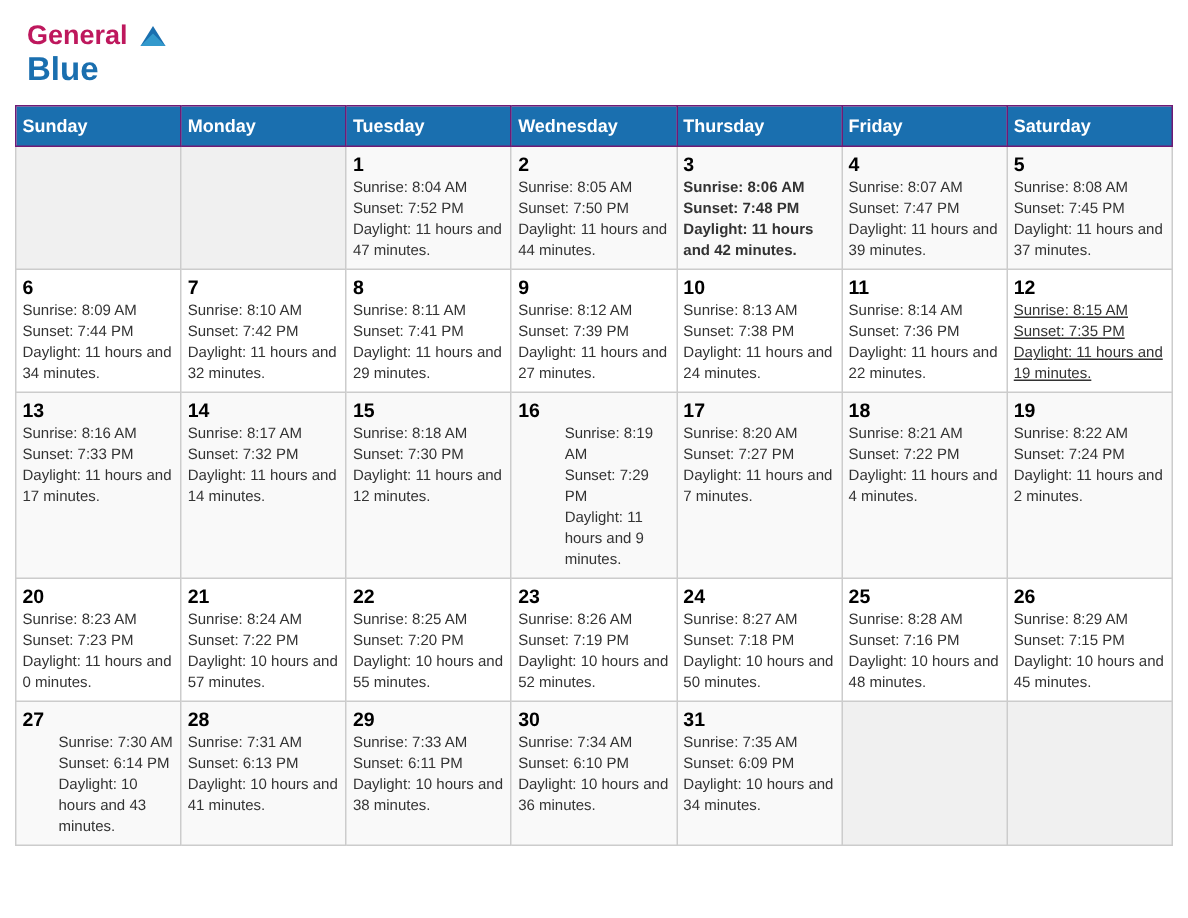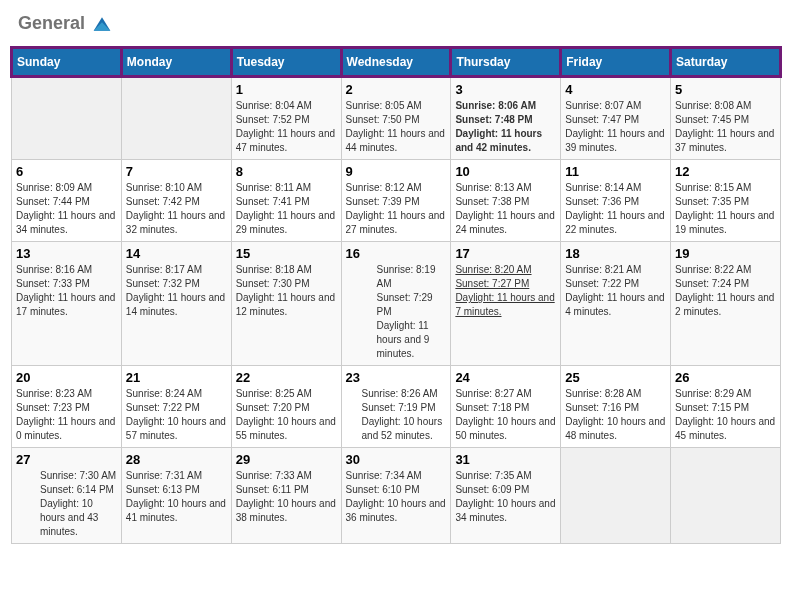--- a/index.html
+++ b/index.html
@@ -21,21 +21,21 @@
       display: flex;
       align-items: center;
     }
     .logo-text {
       font-size: 18px;
       font-weight: bold;
       color: #333;
       line-height: 1.1;
     }
     .logo-text span {
-      color: #737373;
+      color: #be185d;
     }
     .logo-icon {
       width: 20px;
       height: 20px;
       margin-left: 2px;
     }
     .title-area {
       text-align: right;
     }
     .month-title {
@@ -52,21 +52,21 @@
       border-collapse: collapse;
       font-size: 11px;
     }
     .calendar thead th {
       background-color: #1a6faf;
       color: #fff;
       padding: 6px 4px;
       text-align: left;
       font-size: 12px;
       font-weight: bold;
-      border: 3px solid #701a75;
+      border: 1px solid #701a75;
     }
     .calendar tbody td {
       vertical-align: top;
       border: 1px solid #ccc;
       padding: 4px;
       min-height: 80px;
       width: 14.28%;
       background: #fff;
     }
     .calendar tbody tr:nth-child(odd) td {
@@ -95,20 +95,23 @@
 
 <div class="header">
   <div class="logo">
     <div>
       <div class="logo-text">
         <span>General</span>
         <svg class="logo-icon" viewBox="0 0 24 24" style="display:inline-block;vertical-align:middle;">
           <polygon points="2,20 12,4 22,20" fill="#1a6faf"></polygon>
           <polygon points="2,20 12,10 22,20" fill="#3399cc"></polygon>
         </svg>
+      </div>
+      <div class="logo-text">
+        <span style="color:#1a6faf;font-size:22px;font-weight:bold;">Blue</span>
       </div>
     </div>
   </div>
   <div class="title-area">
     <div class="month-title"></div>
     <div class="subtitle"></div>
   </div>
 </div>
 
 <table class="calendar">
@@ -190,21 +193,21 @@
 Daylight: 11 hours and 24 minutes.</div>
         </td>
         <td>
           <span class="day-num">11</span>
           <div class="day-info" style="white-space: pre-line;">Sunrise: 8:14 AM
 Sunset: 7:36 PM
 Daylight: 11 hours and 22 minutes.</div>
         </td>
         <td>
           <span class="day-num">12</span>
-          <div class="day-info" style="white-space: pre-line;">Sunrise: 8:15 AM
+          <div class="day-info" style="white-space: pre-line; text-decoration: underline;">Sunrise: 8:15 AM
 Sunset: 7:35 PM
 Daylight: 11 hours and 19 minutes.</div>
         </td>
       </tr>
       <tr>
         <td>
           <span class="day-num">13</span>
           <div class="day-info" style="white-space: pre-line;">Sunrise: 8:16 AM
 Sunset: 7:33 PM
 Daylight: 11 hours and 17 minutes.</div>
@@ -222,21 +225,21 @@
 Daylight: 11 hours and 12 minutes.</div>
         </td>
         <td>
           <span class="day-num">16</span>
           <div class="day-info" style="white-space: pre-line; margin-left: 31px;">Sunrise: 8:19 AM
 Sunset: 7:29 PM
 Daylight: 11 hours and 9 minutes.</div>
         </td>
         <td>
           <span class="day-num">17</span>
-          <div class="day-info" style="white-space: pre-line; text-decoration: underline;">Sunrise: 8:20 AM
+          <div class="day-info" style="white-space: pre-line;">Sunrise: 8:20 AM
 Sunset: 7:27 PM
 Daylight: 11 hours and 7 minutes.</div>
         </td>
         <td>
           <span class="day-num">18</span>
           <div class="day-info" style="white-space: pre-line;">Sunrise: 8:21 AM
 Sunset: 7:22 PM
 Daylight: 11 hours and 4 minutes.</div>
         </td>
         <td>
@@ -260,21 +263,21 @@
 Daylight: 10 hours and 57 minutes.</div>
         </td>
         <td>
           <span class="day-num">22</span>
           <div class="day-info" style="white-space: pre-line;">Sunrise: 8:25 AM
 Sunset: 7:20 PM
 Daylight: 10 hours and 55 minutes.</div>
         </td>
         <td>
           <span class="day-num">23</span>
-          <div class="day-info" style="white-space: pre-line; margin-left: 16px;">Sunrise: 8:26 AM
+          <div class="day-info" style="white-space: pre-line;">Sunrise: 8:26 AM
 Sunset: 7:19 PM
 Daylight: 10 hours and 52 minutes.</div>
         </td>
         <td>
           <span class="day-num">24</span>
           <div class="day-info" style="white-space: pre-line;">Sunrise: 8:27 AM
 Sunset: 7:18 PM
 Daylight: 10 hours and 50 minutes.</div>
         </td>
         <td>

